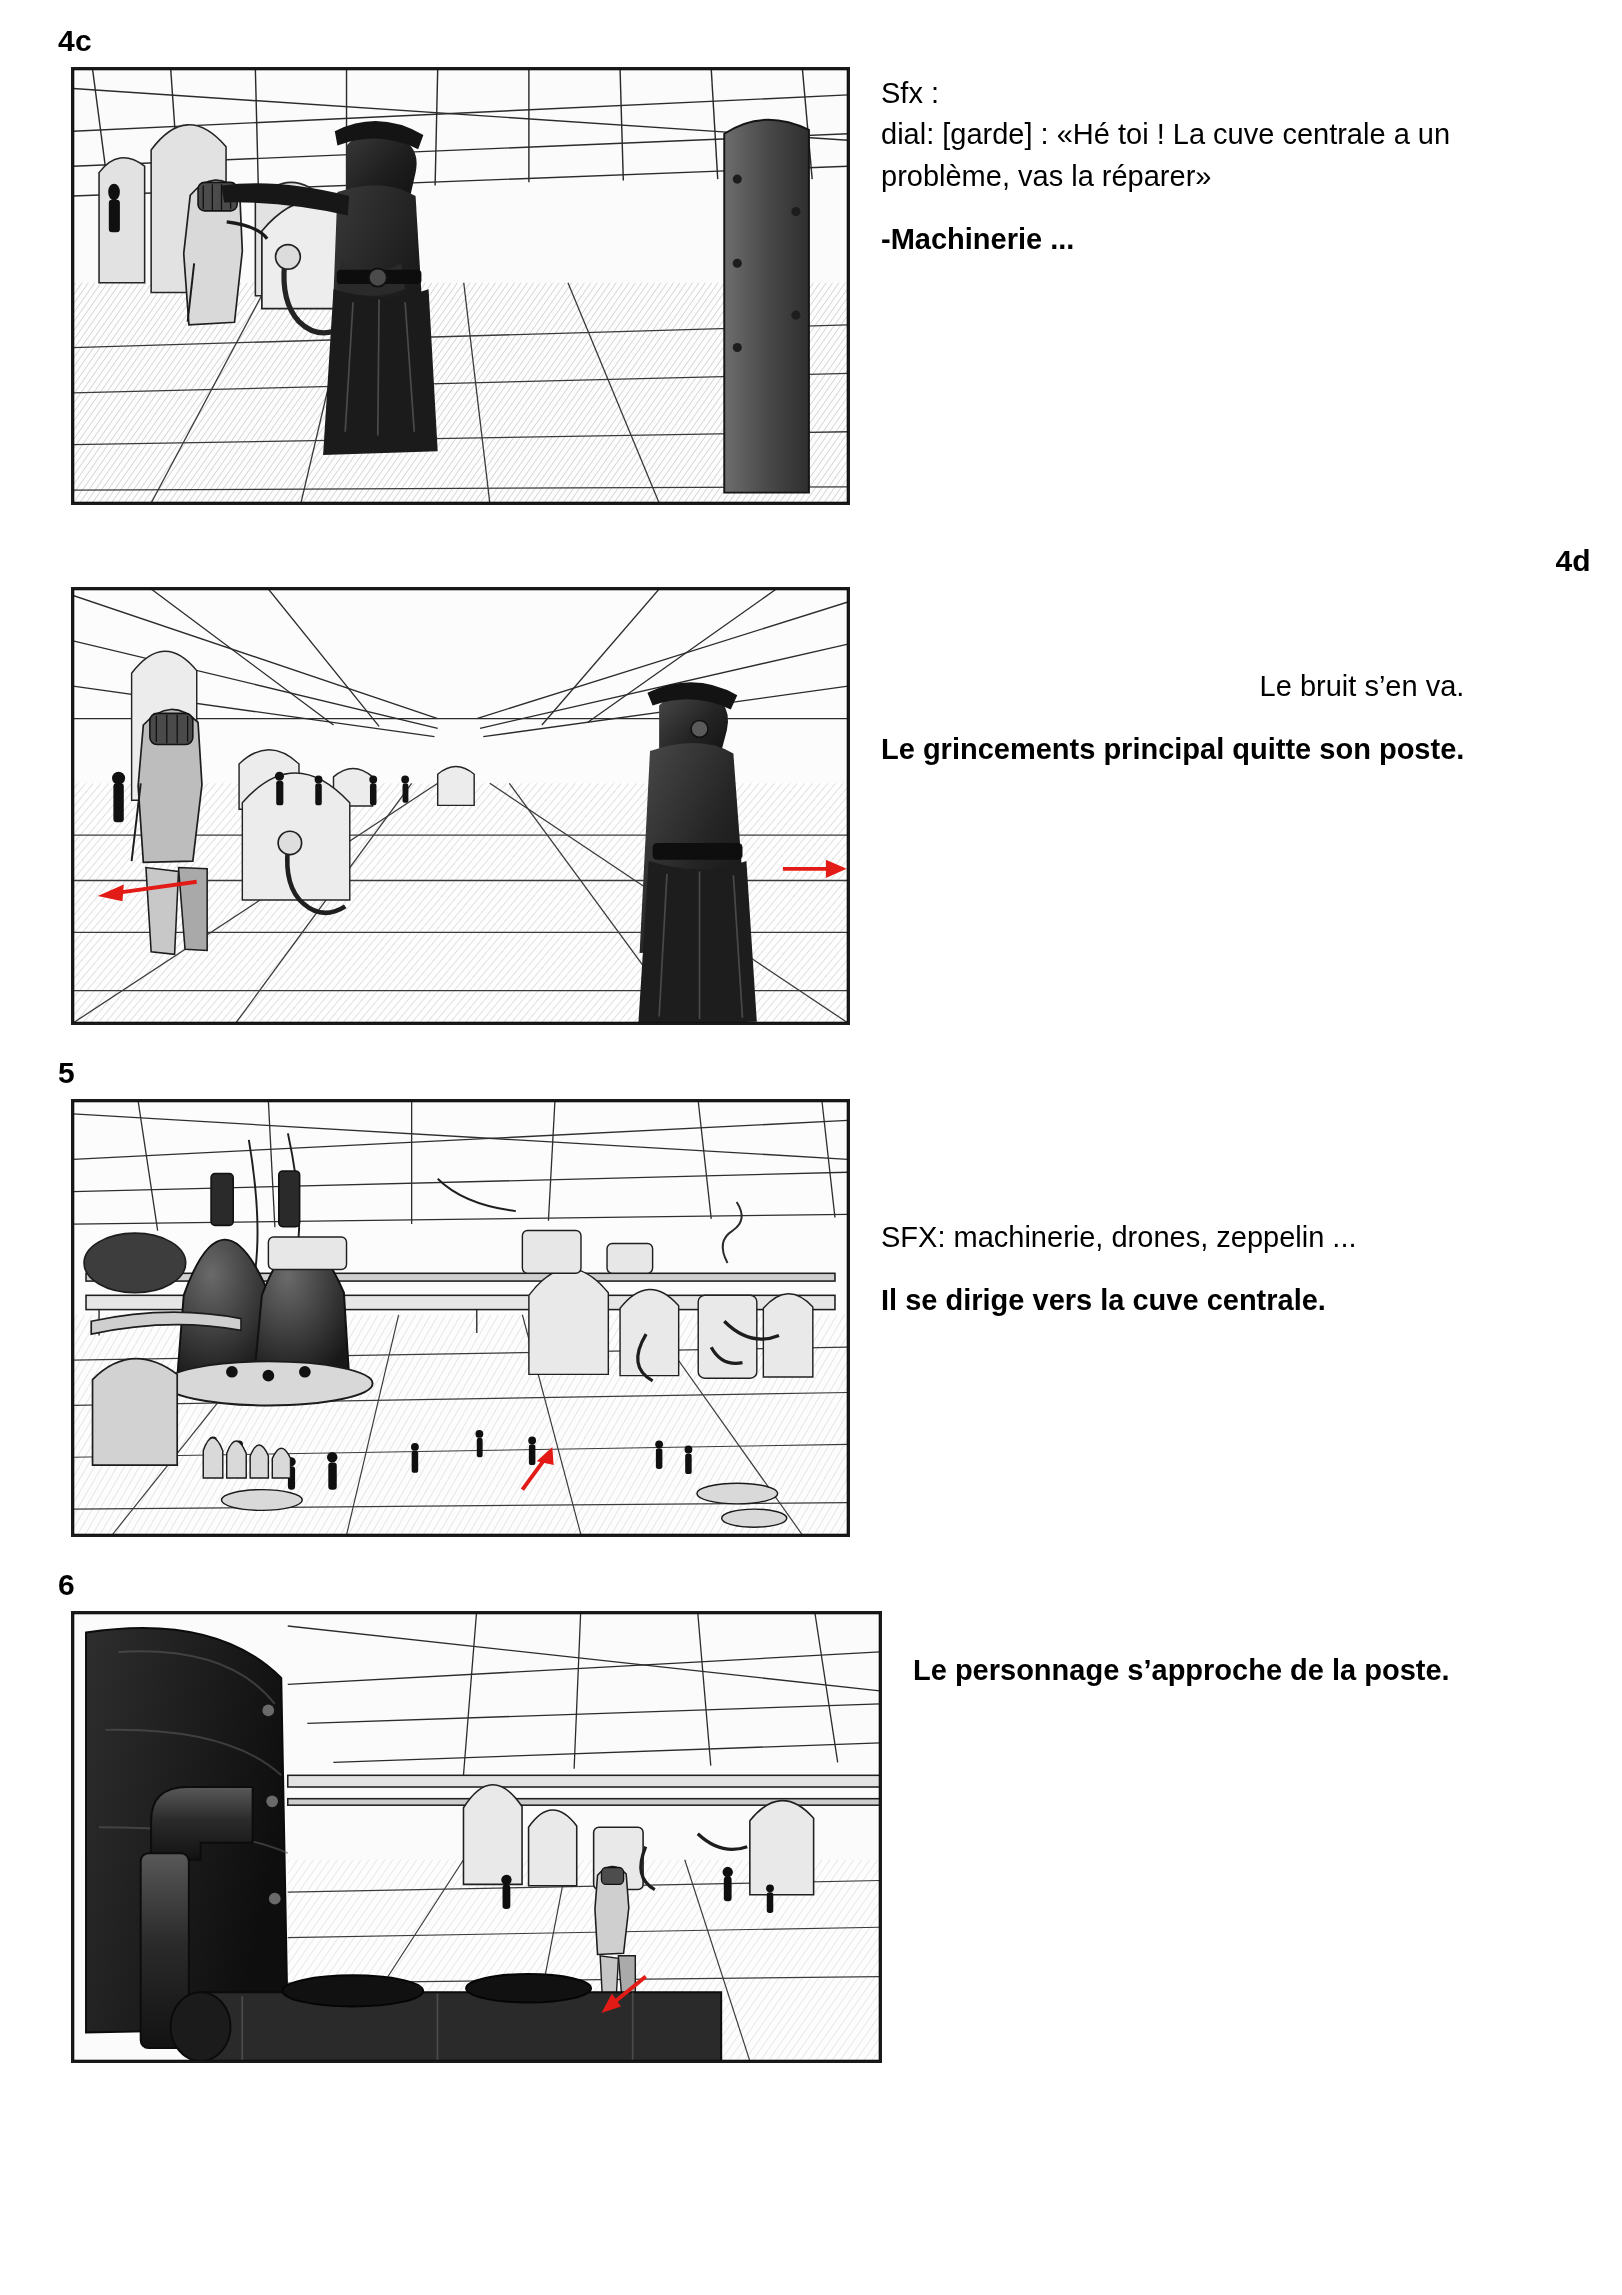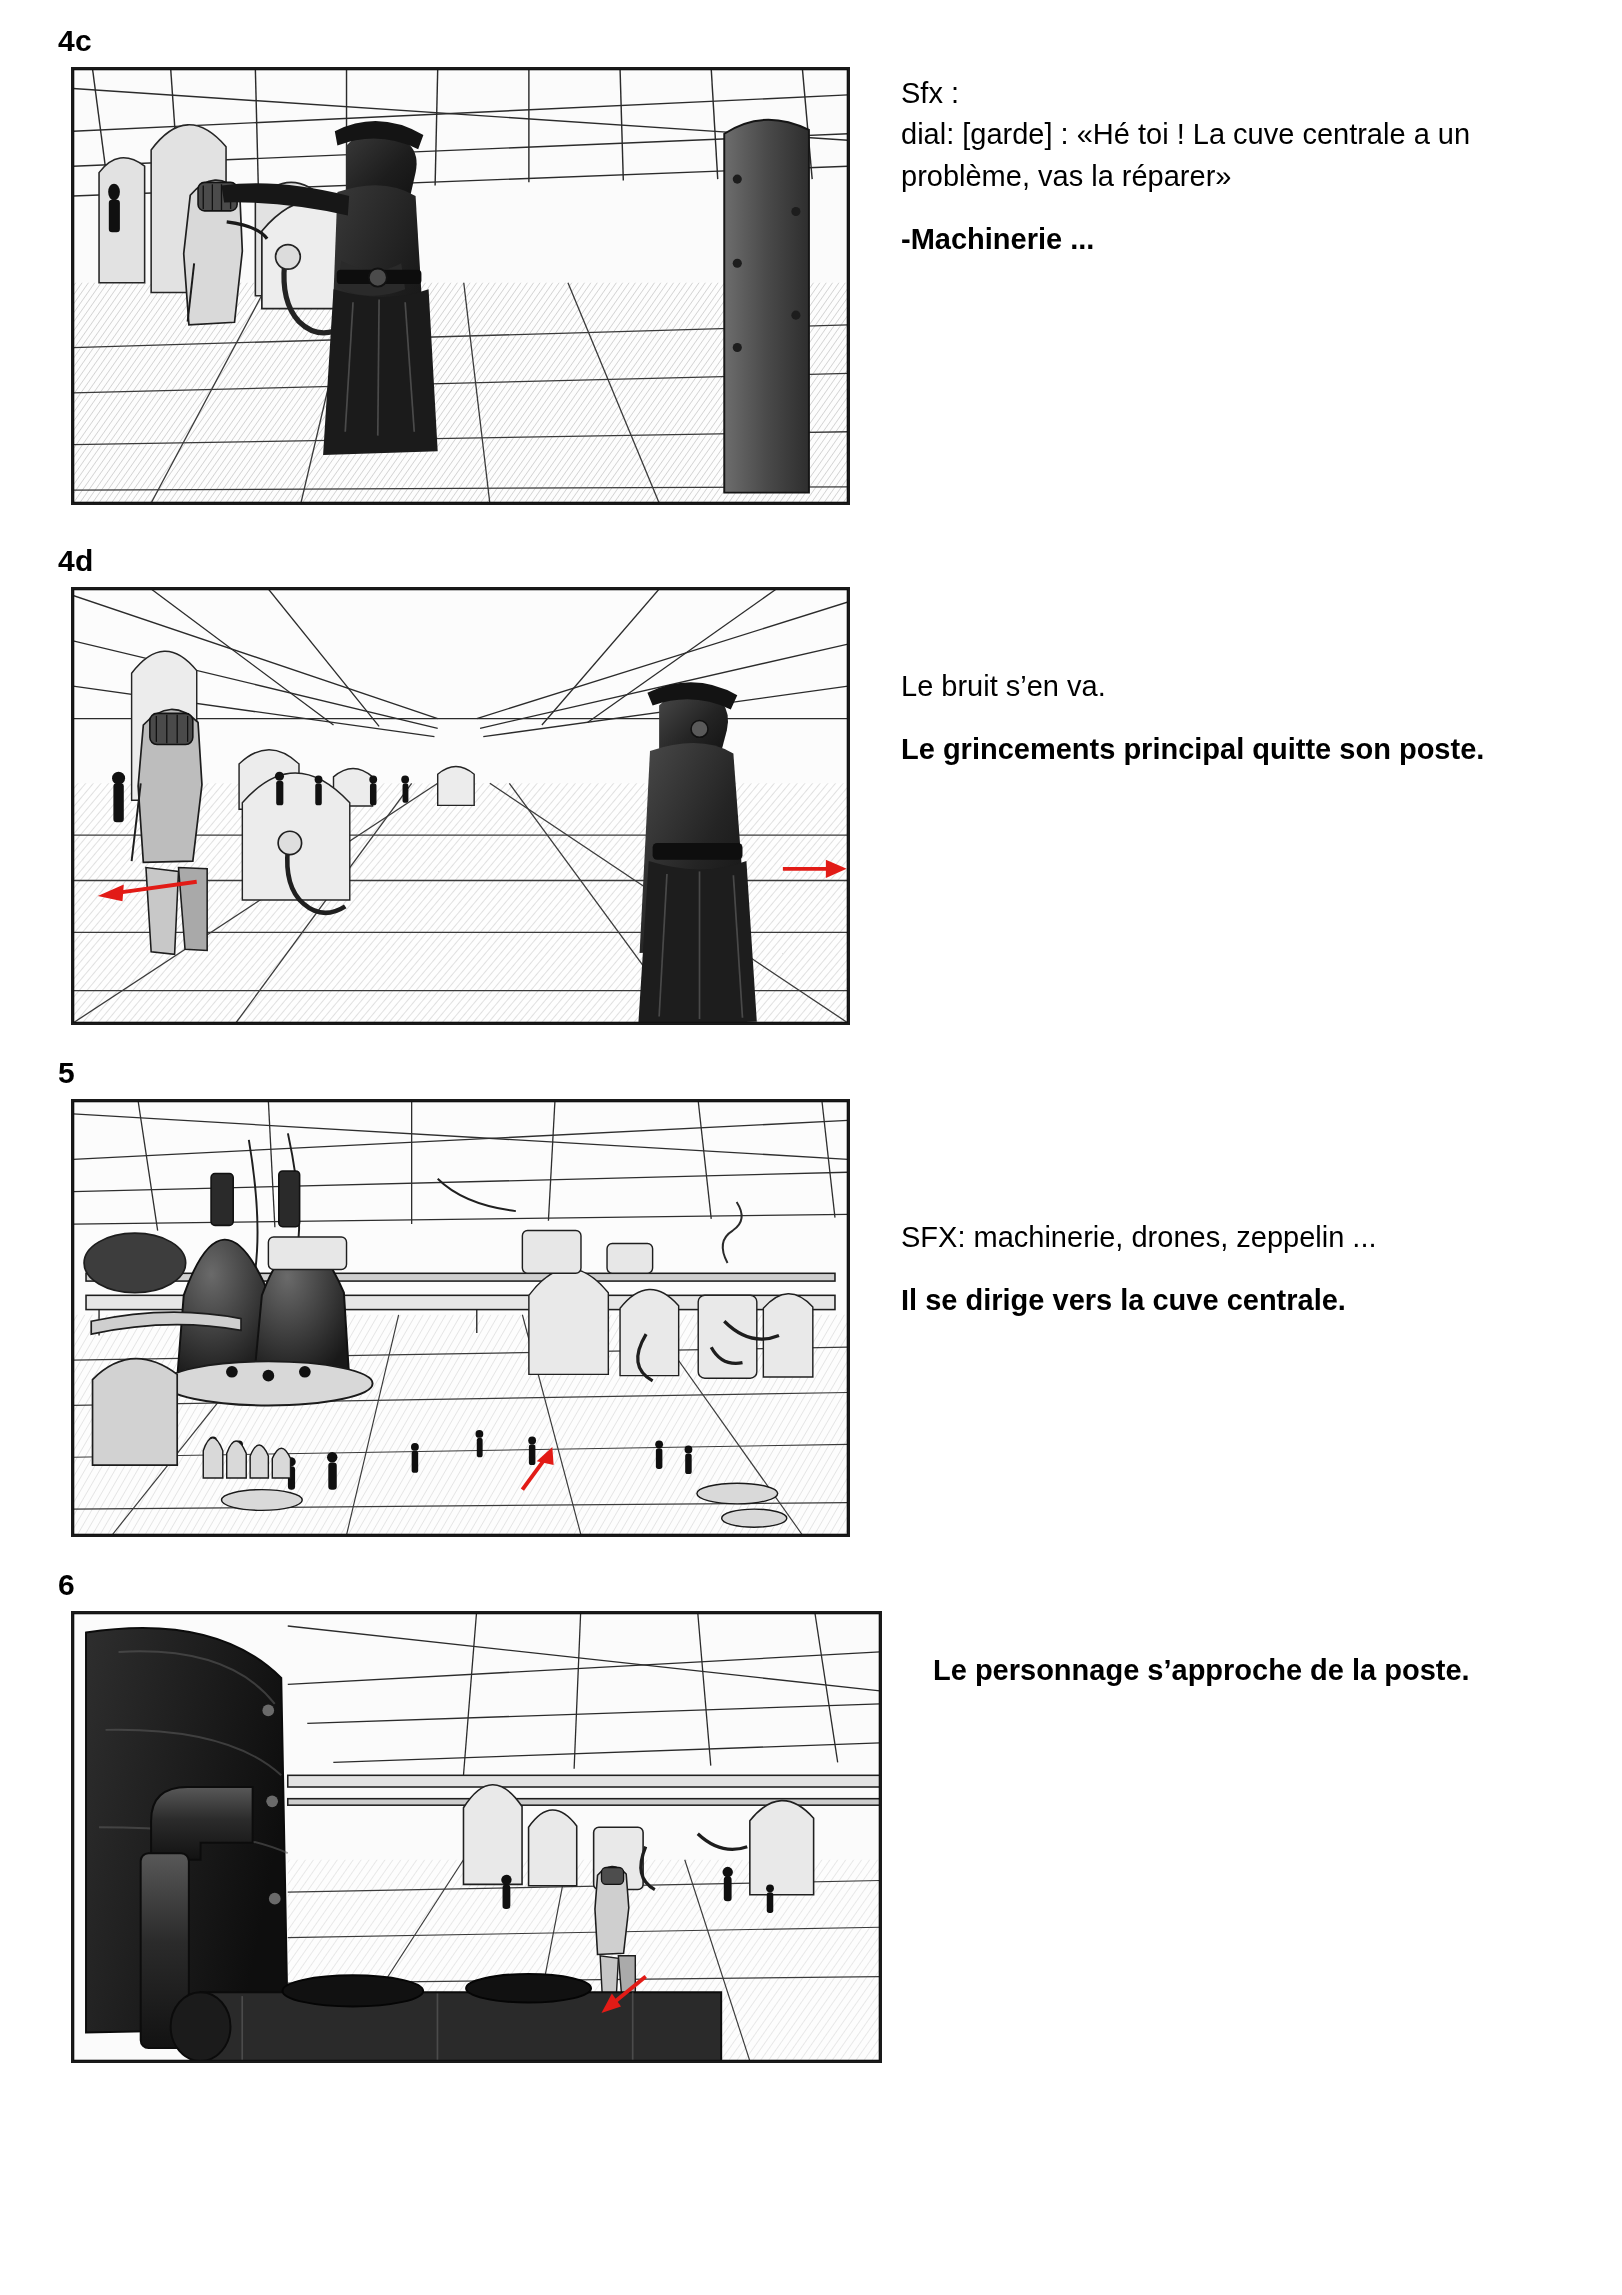--- a/index.html
+++ b/index.html
@@ -31,21 +31,20 @@
     font-size: 30px;
     font-weight: bold;
     letter-spacing: 0.3px;
     margin-left: 58px;
     margin-bottom: 9.2px;
   }
 
   .row {
     display: flex;
     align-items: flex-start;
-    gap: 20px;
   }
 
   .frame {
     position: relative;
     margin-left: 71px;
     background: #fefefe;
     border: 2px solid #1a1a1a;
     box-sizing: border-box;
     overflow: hidden;
   }
@@ -64,21 +63,21 @@
 
   
   .art { position: absolute; inset: 0; }
   .art svg { display: block; width: 100%; height: 100%; }
 
   .arrow-red { stroke: #e21b16; fill: none; stroke-width: 6; }
   .arrow-red-fill { fill: #e21b16; }
 
   
   #block-4c { padding-top: 23.6px; }
-  #block-4d { padding-top: 39px; }
+  #block-4d { padding-top: 39px; text-align: right; }
   #block-5  { padding-top: 31px; }
   #block-6  { padding-top: 31px; }
 </style>
 </head>
 <body>
 
 <div class="page">
 
   <div class="panel-block" id="block-4c">
     <div class="shot-label">4c</div>

